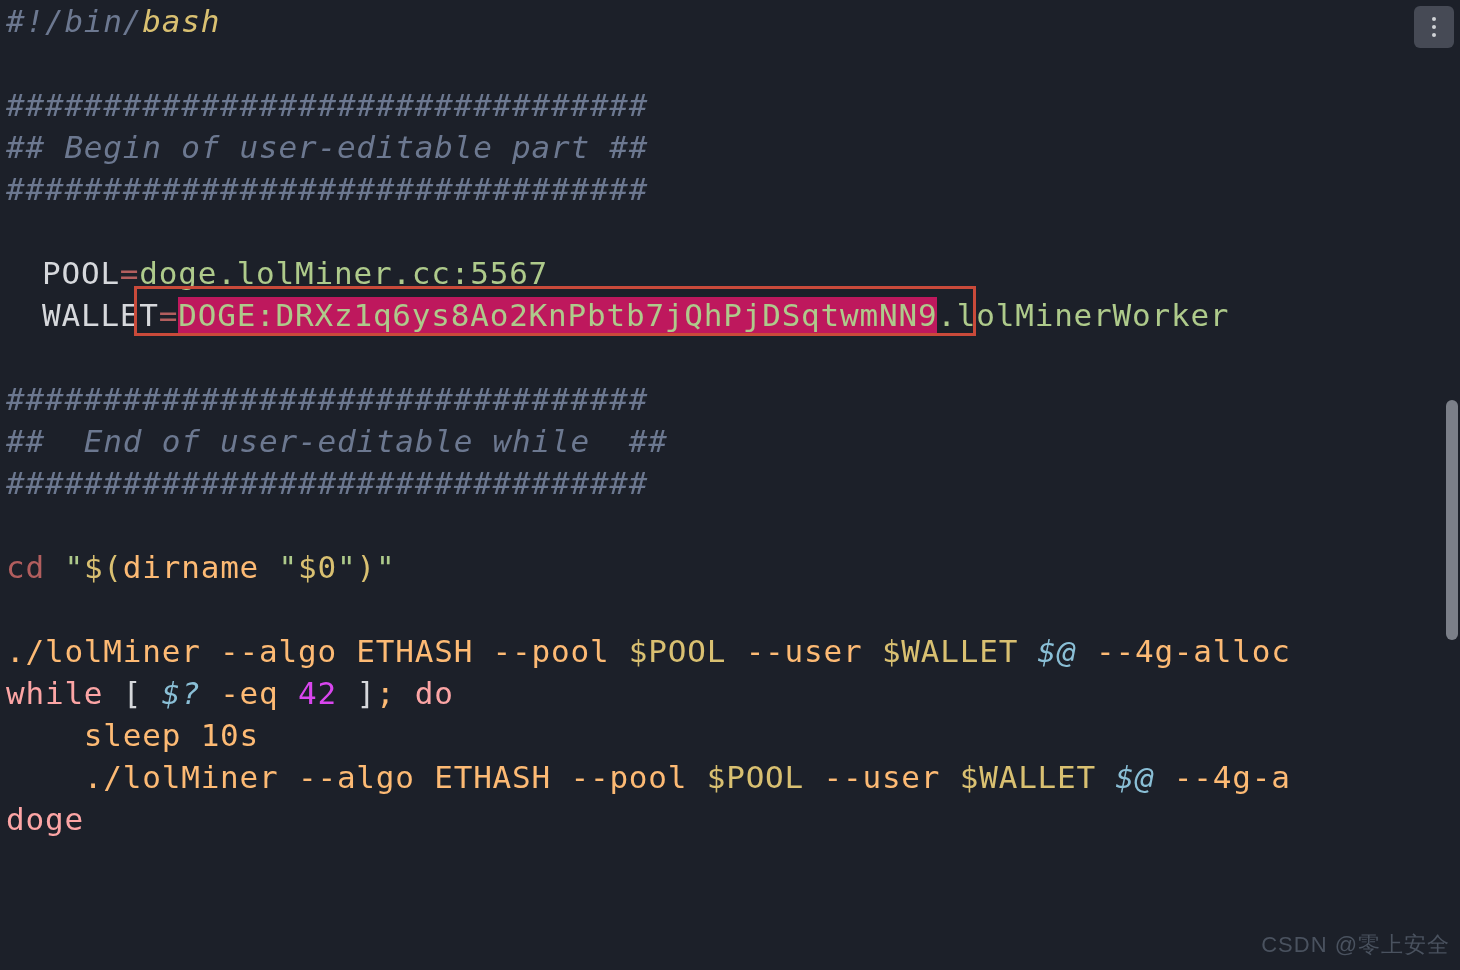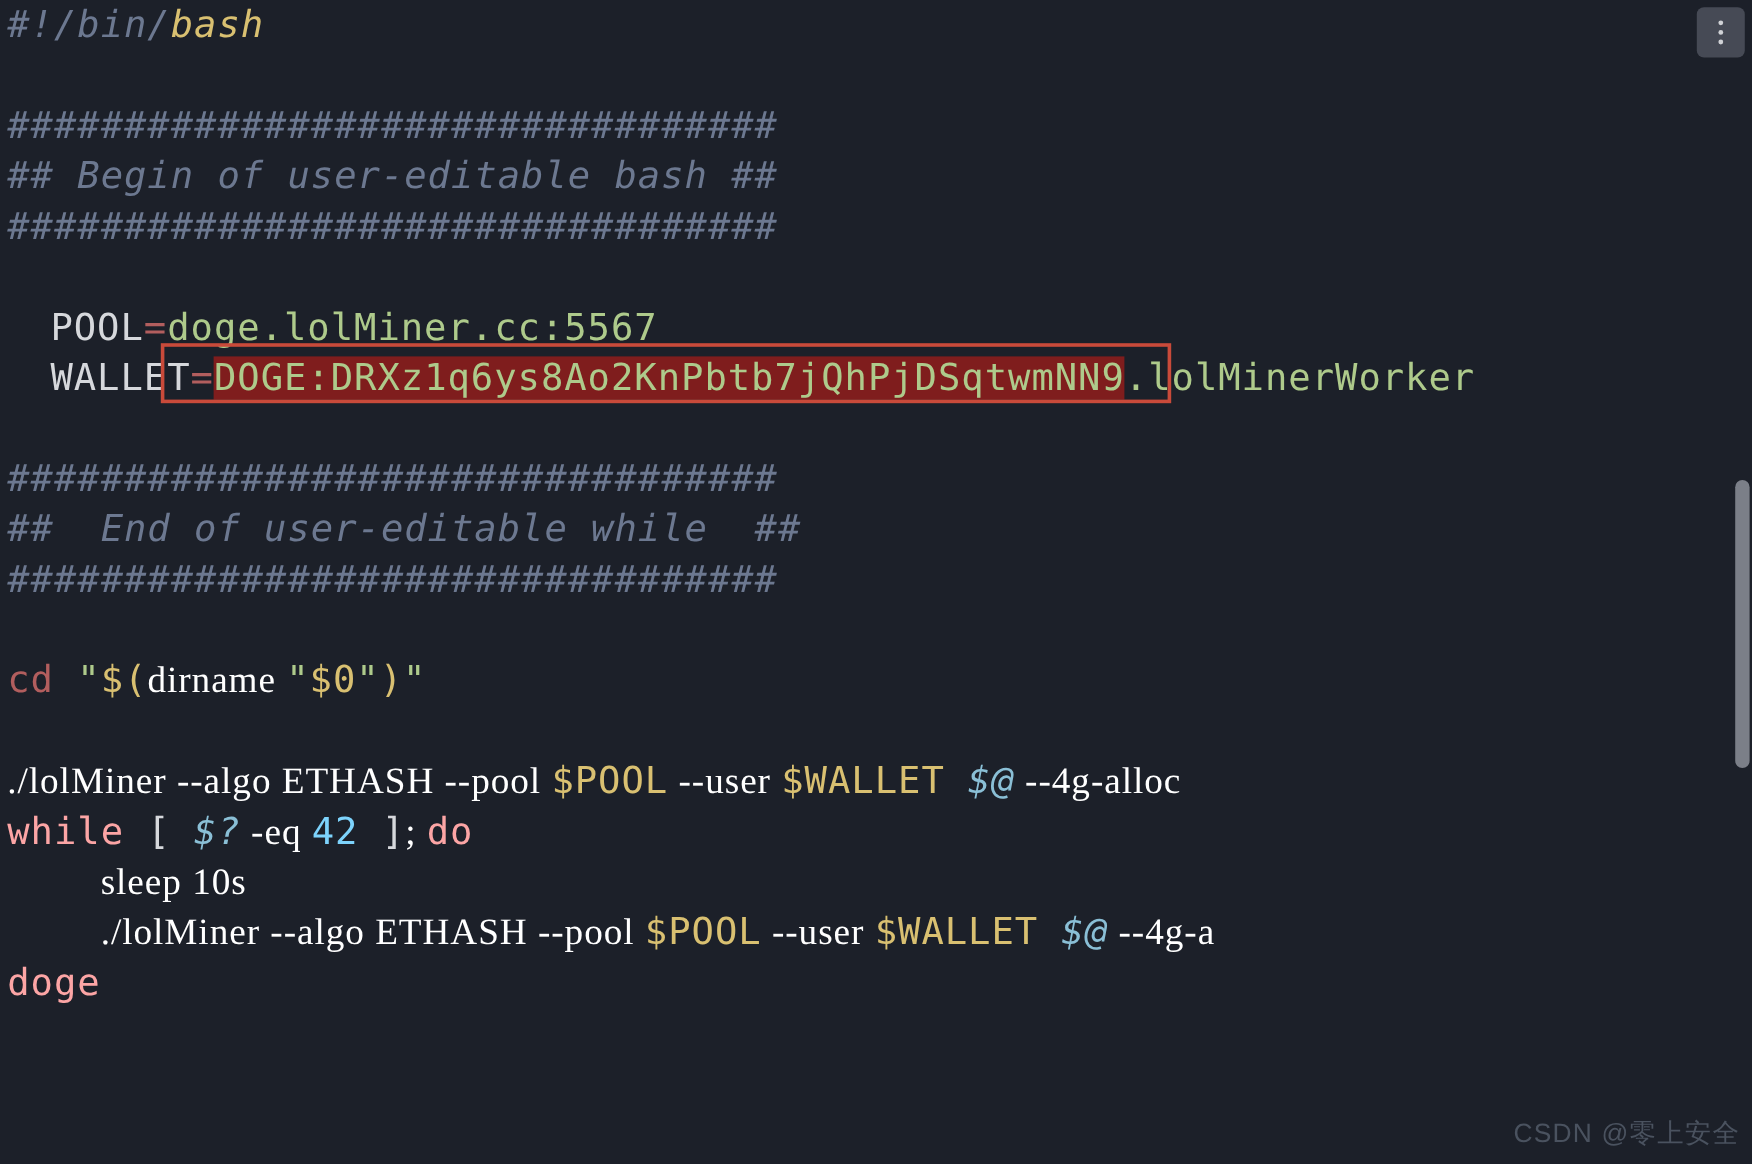--- a/index.html
+++ b/index.html
@@ -32,26 +32,26 @@
   .c-shebang-cmd { color: #d9c071; font-style: italic; }
   .c-var      { color: #d6d8dc; margin-left: 36px; }
   .c-op       { color: #b25e5e; }
   .c-string   { color: #aeca8b; }
   .c-string-q { color: #aeca8b; }
   .c-dvar     { color: #d9c071; }
   .c-cmd      { color: #b25e5e; margin-top: 30px; }
   .c-keyword  { color: #fca5a5; }
   .c-svar     { color: #8abfd6; font-style: italic; }
   .c-svar2    { color: #8abfd6; font-style: italic; }
-  .c-num      { color: #7dd3fc; }
-  .c-plain    { color: #ffffff; font-family: Liberation Serif, serif; }
+  .c-num      { color: #d946ef; }
+  .c-plain    { color: #fdba74; }
   .c-brack    { color: #d6d8dc; }
 
   .sel {
-    background: #7f1d1d;
+    background: #be185d;
     position: relative;
     margin-top: 24px;
   }
   .highlight-box {
     position: absolute;
     border: 3px solid #c94a3a;
     pointer-events: none;
     box-sizing: border-box;
   }
 
@@ -99,21 +99,21 @@
   }
 </style>
 </head>
 <body>
 
 <div class="editor">
 
 <pre class="code"><span class="c-shebang"><span>#!/bin/</span><span class="c-shebang-cmd">bash</span></span>
 
 <span class="c-comment">#################################</span>
-<span class="c-comment">## Begin of user-editable bash ##</span>
+<span class="c-comment">## Begin of user-editable part ##</span>
 <span class="c-comment">#################################</span>
 
 <span class="c-var">POOL</span><span class="c-op">=</span><span class="c-string">doge.lolMiner.cc:5567</span>
 <span class="c-var">WALLET</span><span class="c-op">=</span><span class="c-string sel">DOGE:DRXz1q6ys8Ao2KnPbtb7jQhPjDSqtwmNN9</span><span class="c-string">.lolMinerWorker</span>
 
 <span class="c-comment">#################################</span>
 <span class="c-comment">##  End of user-editable while  ##</span>
 <span class="c-comment">#################################</span>
 
 <span class="c-cmd">cd</span><span> </span><span class="c-string-q">"</span><span class="c-dvar">$(</span><span class="c-plain">dirname </span><span class="c-string-q">"</span><span class="c-dvar">$0</span><span class="c-string-q">"</span><span class="c-dvar">)</span><span class="c-string-q">"</span>

